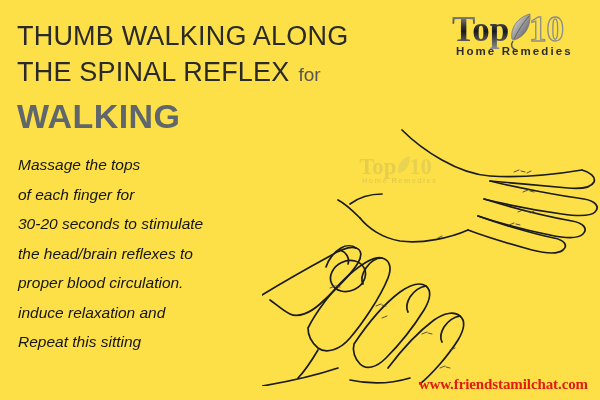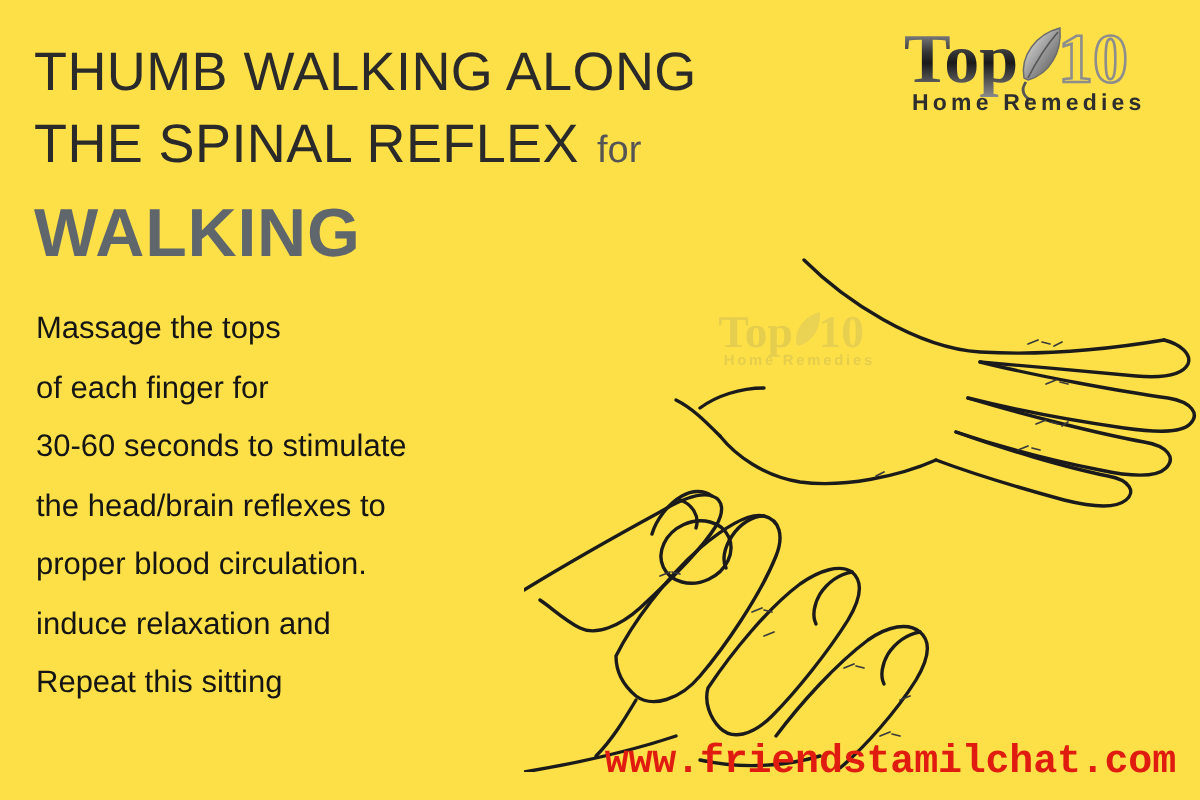--- a/index.html
+++ b/index.html
@@ -61,20 +61,21 @@
     top: 150px;
     width: 290px;
     z-index: 6;
   }
   .body-line {
     font-family: "Liberation Sans", sans-serif;
     font-size: 15.5px;
     line-height: 29.5px;
     color: #151515;
     white-space: nowrap;
+    font-style: italic;
   }
 
   
   .logo {
     position: absolute;
     right: 14px;
     top: 8px;
     width: 136px;
     height: 52px;
     z-index: 8;
@@ -102,22 +103,22 @@
     height: 258px;
     z-index: 4;
   }
   .hand-art svg { display: block; }
 
   
   .site-url {
     position: absolute;
     right: 12px;
     bottom: 7px;
-    font-family: Liberation Mono, monospace;
-    font-size: 20px;
+    font-family: Liberation Serif, serif;
+    font-size: 15px;
     font-weight: bold;
     color: #e01b10;
     letter-spacing: -0.1px;
     z-index: 10;
     white-space: nowrap;
   }
 </style>
 </head>
 <body>
 
@@ -129,21 +130,21 @@
     </div>
     <div class="headline-line">
       <span>THE SPINAL REFLEX</span><span class="for-word">for</span>
     </div>
     <div class="headline-emphasis">WALKING</div>
   </div>
 
   <div class="body-copy">
     <div class="body-line">Massage the tops</div>
     <div class="body-line">of each finger for</div>
-    <div class="body-line">30-60 seconds to stimulate</div>
+    <div class="body-line">30-20 seconds to stimulate</div>
     <div class="body-line">the head/brain reflexes to</div>
     <div class="body-line">proper blood circulation.</div>
     <div class="body-line">induce relaxation and</div>
     <div class="body-line">Repeat this sitting</div>
   </div>
 
   <div class="logo">
     <svg width="136" height="52" viewBox="0 0 136 52" xmlns="http://www.w3.org/2000/svg">
       <defs>
         <linearGradient id="gmetal" x1="0" y1="0" x2="0" y2="1">

